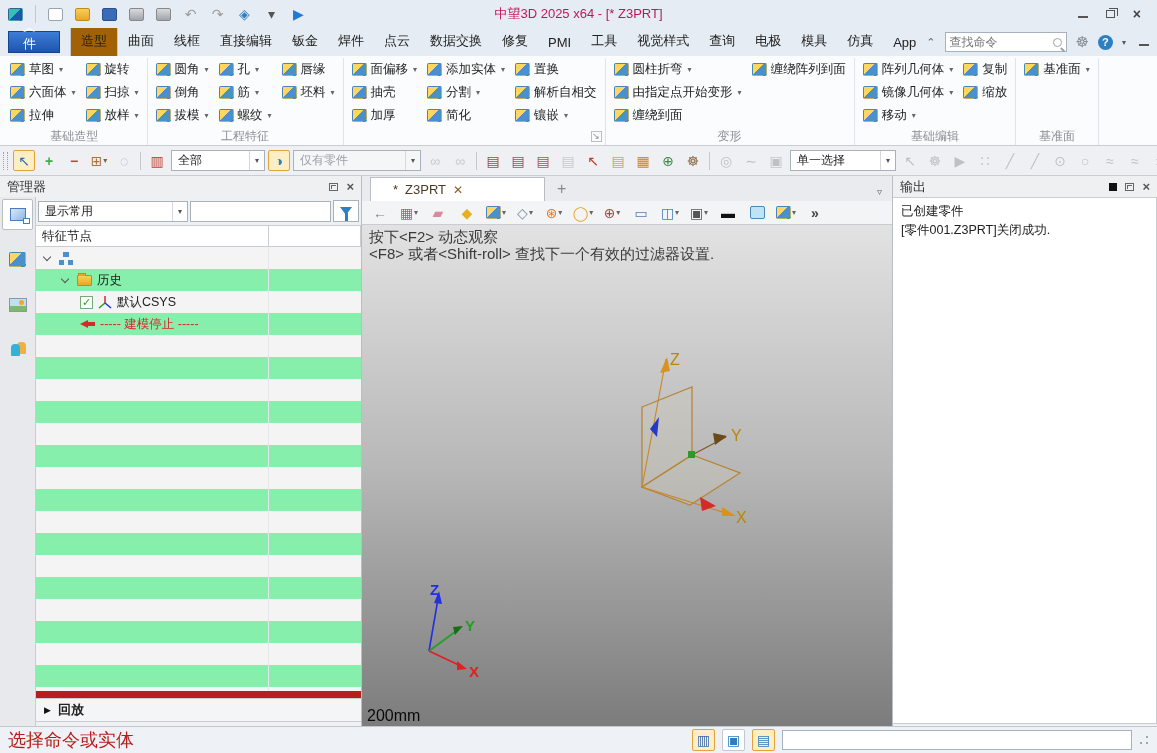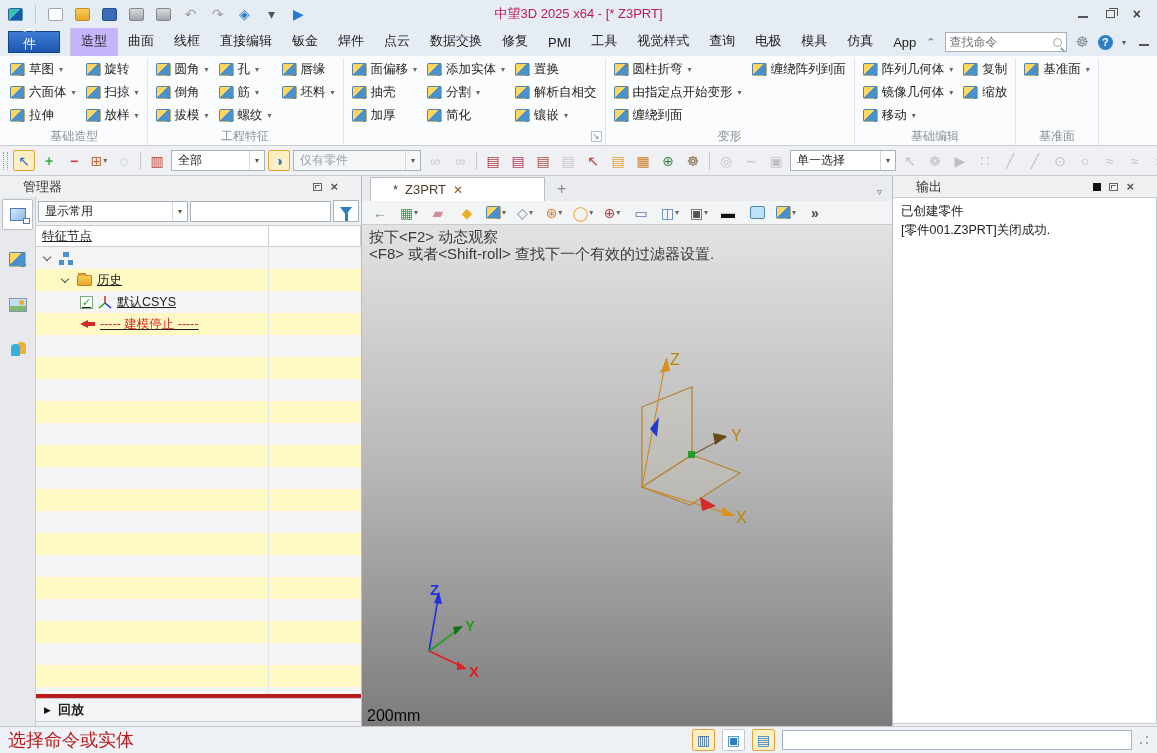--- a/index.html
+++ b/index.html
@@ -15,21 +15,21 @@
   .wmin{width:10px;height:8px;border-bottom:2px solid #555;}
   .wrest{width:9px;height:8px;border:1px solid #555;position:relative;}
   .wrest::after{content:"";position:absolute;left:2px;top:-3px;width:8px;height:7px;border:1px solid #555;border-bottom:none;border-left:none;}
   .wclose{font-size:14px;font-weight:bold;line-height:10px;color:#444;}
 
   
   .menubar{height:28px;display:flex;align-items:center;padding-left:8px;background:#e6ecf3;}
   .file-btn{background:linear-gradient(#3d7dd8,#1e55ae);color:#fff;height:22px;padding:0 14px;display:flex;align-items:center;border:1px solid #16458f;font-size:13px;}
   .mtabs{display:flex;align-items:flex-end;height:100%;margin-left:10px;}
   .mtab{padding:5px 10px 6px;font-size:13px;color:#222;white-space:nowrap;}
-  .mtab.active{background:#c4b5fd;border:1px solid #c4c9cf;border-bottom:none;}
+  .mtab.active{background:#a16207;border:1px solid #c4c9cf;border-bottom:none;}
   .menu-right{margin-left:auto;display:flex;align-items:center;gap:9px;padding-right:8px;}
   .collapse-caret{color:#667;font-size:11px;}
   .searchbox{display:flex;align-items:center;background:#fff;border:1px solid #a8b2bd;height:20px;width:122px;padding:0 4px;}
   .searchbox input{border:none;outline:none;flex:1;min-width:0;font-size:12px;color:#444;background:transparent;}
   .mag{width:9px;height:9px;border:1.5px solid #9aa4ae;border-radius:50%;position:relative;flex:none;}
   .mag::after{content:"";position:absolute;left:7px;top:8px;width:5px;height:1.5px;background:#9aa4ae;transform:rotate(45deg);transform-origin:left;}
   .gear{color:#8a8f96;font-size:15px;}
   .help{width:15px;height:15px;border-radius:50%;background:#2d7fc1;color:#fff;font-size:11px;font-weight:bold;display:flex;align-items:center;justify-content:center;}
   .mini-caret{font-size:8px;color:#555;}
   .dwc{display:flex;align-items:center;gap:11px;margin-left:4px;}
@@ -55,21 +55,21 @@
   .combo{height:21px;background:#fff;border:1px solid #a8b2bd;display:flex;align-items:center;font-size:12px;padding-left:6px;flex:none;}
   .combo.disabled{color:#9aa0a8;background:#f5f6f7;}
   .combo .cval{flex:1;white-space:nowrap;overflow:hidden;}
   .combo .carrow{border-left:1px solid #d5d9dd;height:100%;width:15px;display:flex;align-items:center;justify-content:center;font-size:8px;color:#555;flex:none;}
 
   
   .main{display:flex;height:550px;}
 
   
   .left-panel{width:362px;background:#eef0f2;border-right:1px solid #b9bec5;display:flex;flex-direction:column;flex:none;}
-  .panel-header{height:21px;display:flex;align-items:center;padding:0 23px;font-size:13px;color:#333;flex:none;}
+  .panel-header{height:21px;display:flex;align-items:center;padding:0 7px;font-size:13px;color:#333;flex:none;}
   .panel-hicons{margin-left:auto;display:flex;gap:8px;align-items:center;color:#666;}
   .resto{width:9px;height:8px;border:1px solid #666;position:relative;display:inline-block;}
   .resto::after{content:"";position:absolute;inset:1px;border:1px solid #666;border-width:1px 0 0 1px;}
   .pclose{font-size:13px;font-weight:bold;color:#555;line-height:10px;}
   .blacksq{width:8px;height:8px;background:#111;display:inline-block;}
   .manager-body{flex:1;display:flex;min-height:0;}
   .side-strip{width:36px;background:#e7e9ec;border-right:1px solid #c9cdd2;display:flex;flex-direction:column;align-items:center;padding-top:2px;gap:14px;flex:none;}
   .stab{width:31px;height:31px;display:flex;align-items:center;justify-content:center;border-radius:2px;}
   .stab.active{background:#fff;border:1px solid #b9bec5;}
   .sicon-hist{width:16px;height:13px;border:1px solid #4a7ac0;background:linear-gradient(135deg,#d9e8f7,#8db7e4);position:relative;}
@@ -78,23 +78,23 @@
   .sicon-img{width:18px;height:14px;background:linear-gradient(180deg,#bfe0f2 55%,#7fb870 55%);border:1px solid #8898a8;position:relative;}
   .sicon-img::after{content:"";position:absolute;right:2px;top:1px;width:5px;height:5px;border-radius:50%;background:#f5a623;}
   .sicon-role{width:9px;height:12px;background:#35b0d8;border-radius:4px 4px 1px 1px;box-shadow:6px -2px 0 0 #f0b040;margin-right:5px;}
   .mgr-content{flex:1;display:flex;flex-direction:column;min-width:0;background:#eef0f2;}
   .filter-row{display:flex;align-items:center;gap:2px;padding:3px 2px;flex:none;}
   .filter-input{flex:1;height:21px;border:1px solid #a8b2bd;background:#fff;min-width:0;font-size:12px;padding:0 4px;outline:none;}
   .fbtn{width:26px;height:22px;border:1px solid #a8b2bd;background:#fff;display:flex;align-items:center;justify-content:center;flex:none;}
   .funnel{width:0;height:0;border-left:6px solid transparent;border-right:6px solid transparent;border-top:8px solid #2d7fc1;position:relative;}
   .funnel::after{content:"";position:absolute;left:-1.5px;top:-2px;width:3px;height:8px;background:#2d7fc1;}
   .tree-header{display:flex;height:22px;border:1px solid #c9cdd2;border-left:none;align-items:center;font-size:12.5px;background:#fff;flex:none;}
-  .tree-header .th1{flex:1;padding-left:6px;text-decoration:underline;}
+  .tree-header .th1{flex:1;padding-left:6px;}
   .tree-header .th2{width:92px;border-left:1px solid #c9cdd2;height:100%;}
-  .tree-area{flex:1;position:relative;background:#fef9c3;overflow:hidden;border-bottom:4px solid #b91c1c;text-decoration:underline;}
+  .tree-area{flex:1;position:relative;background:#86efac;overflow:hidden;border-bottom:7px solid #b91c1c;}
   .col-div{position:absolute;top:0;bottom:0;right:92px;width:1px;background:#e4e7ea;}
   .trow{height:22px;display:flex;align-items:center;font-size:12.5px;gap:5px;}
   .trow:nth-child(even){background:#f4f4f4;}
   .chev{width:6px;height:6px;border-right:1.5px solid #555;border-bottom:1.5px solid #555;transform:rotate(45deg);margin:-3px 4px 0 0;flex:none;}
   .icon-tree{position:relative;width:15px;height:13px;flex:none;}
   .icon-tree::before{content:"";position:absolute;left:4px;top:0;width:6px;height:5px;background:#4a90cc;}
   .icon-tree::after{content:"";position:absolute;left:0;bottom:0;width:5px;height:5px;background:#4a90cc;box-shadow:9px 0 0 #4a90cc;}
   .icon-folder{width:15px;height:11px;background:linear-gradient(#f8cf55,#e8a62a);border:1px solid #c08a20;border-radius:1px;position:relative;flex:none;}
   .icon-folder::before{content:"";position:absolute;left:0;top:-3px;width:6px;height:2px;background:#e8a62a;border:1px solid #c08a20;border-bottom:none;}
   .cbx{width:13px;height:13px;border:1px solid #7aa87a;background:#fff;color:#23a028;font-size:11px;font-weight:bold;display:flex;align-items:center;justify-content:center;flex:none;}

